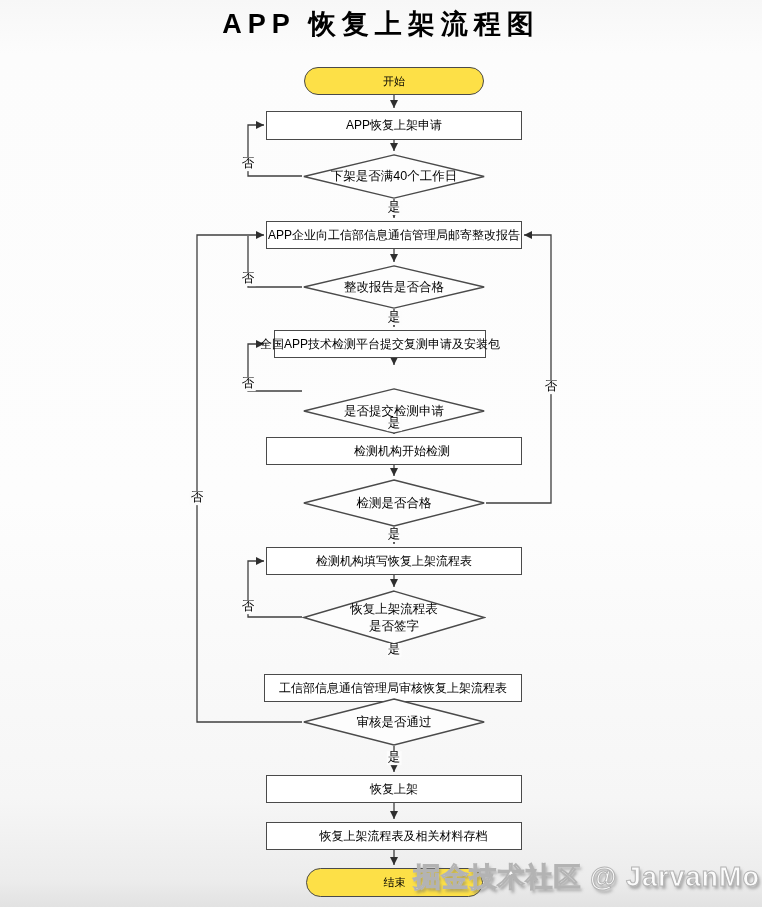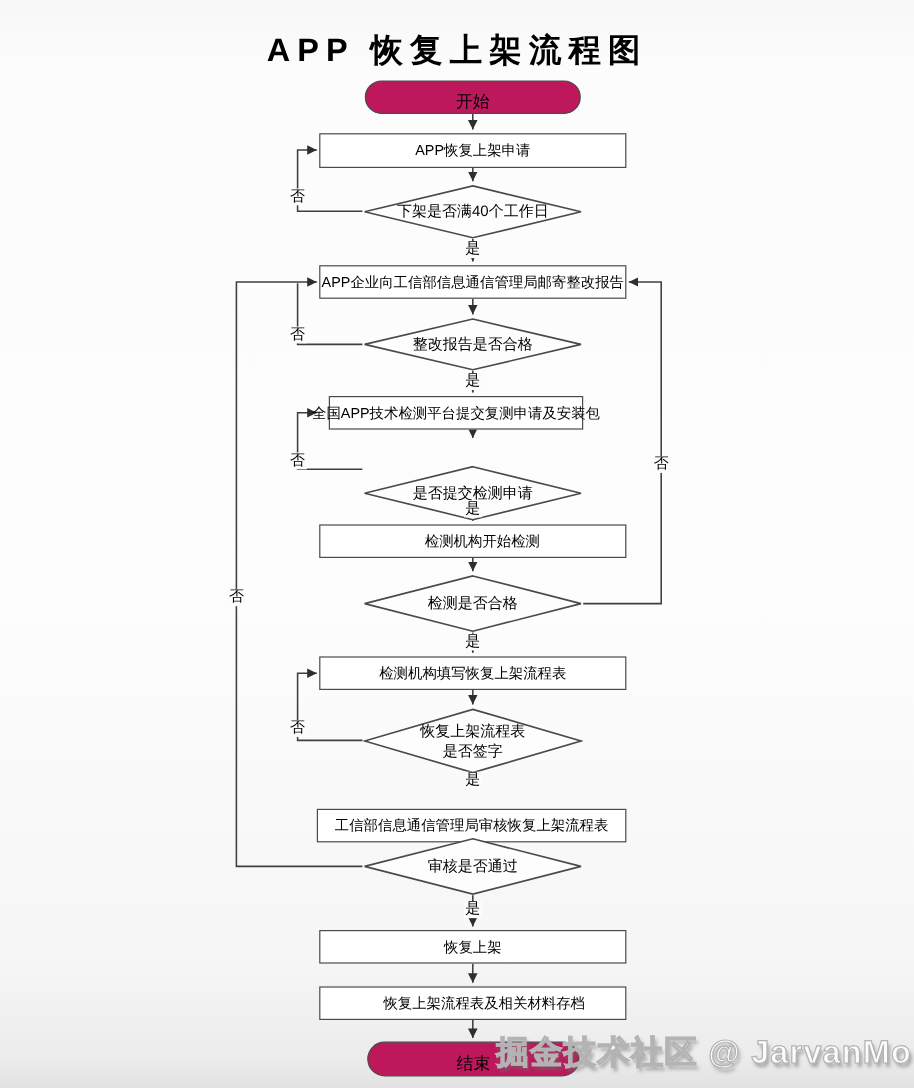--- a/index.html
+++ b/index.html
@@ -5,30 +5,30 @@
   html,body{margin:0;padding:0;}
   body{
     width:762px;height:907px;overflow:hidden;
     font-family:"Liberation Sans","DejaVu Sans",sans-serif;
     background:linear-gradient(180deg,#f7f7f7 0%,#fcfcfc 6%,#fdfdfd 55%,#f6f6f6 88%,#ececec 97%,#e2e2e2 100%);
     position:relative;color:#111;
   }
   #canvas{position:absolute;inset:0;width:762px;height:907px;}
   #wires{position:absolute;inset:0;width:762px;height:907px;z-index:1;}
   .page-title{
-    position:absolute;top:24px;left:0;width:762px;text-align:center;
+    position:absolute;top:6px;left:0;width:762px;text-align:center;
     font-size:27px;font-weight:bold;letter-spacing:6px;color:#000;z-index:2;
   }
   .node{
     position:absolute;display:flex;align-items:center;justify-content:center;
     text-align:center;z-index:2;box-sizing:border-box;font-size:12px;color:#000;
     white-space:nowrap;
   }
   .box{background:#ffffff;border:1.5px solid #4a4a4a;}
-  .stadium{background:#be185d;border:1.4px solid #4a4a4a;border-radius:15px;font-size:14px;align-items:flex-end;}
+  .stadium{background:#fde047;border:1.4px solid #4a4a4a;border-radius:15px;font-size:11px;}
   .dwrap{position:absolute;z-index:2;}
   .dwrap svg{position:absolute;inset:0;width:100%;height:100%;}
   .dtext{
     position:absolute;inset:0;display:flex;align-items:center;justify-content:center;
     text-align:center;font-size:12.5px;color:#000;white-space:pre-line;line-height:1.35;
   }
   .blabel{
     position:absolute;z-index:3;font-size:12.5px;color:#000;
     background:#fcfcfc;padding:0 1px;line-height:1.1;
     transform:translate(-50%,-50%);

